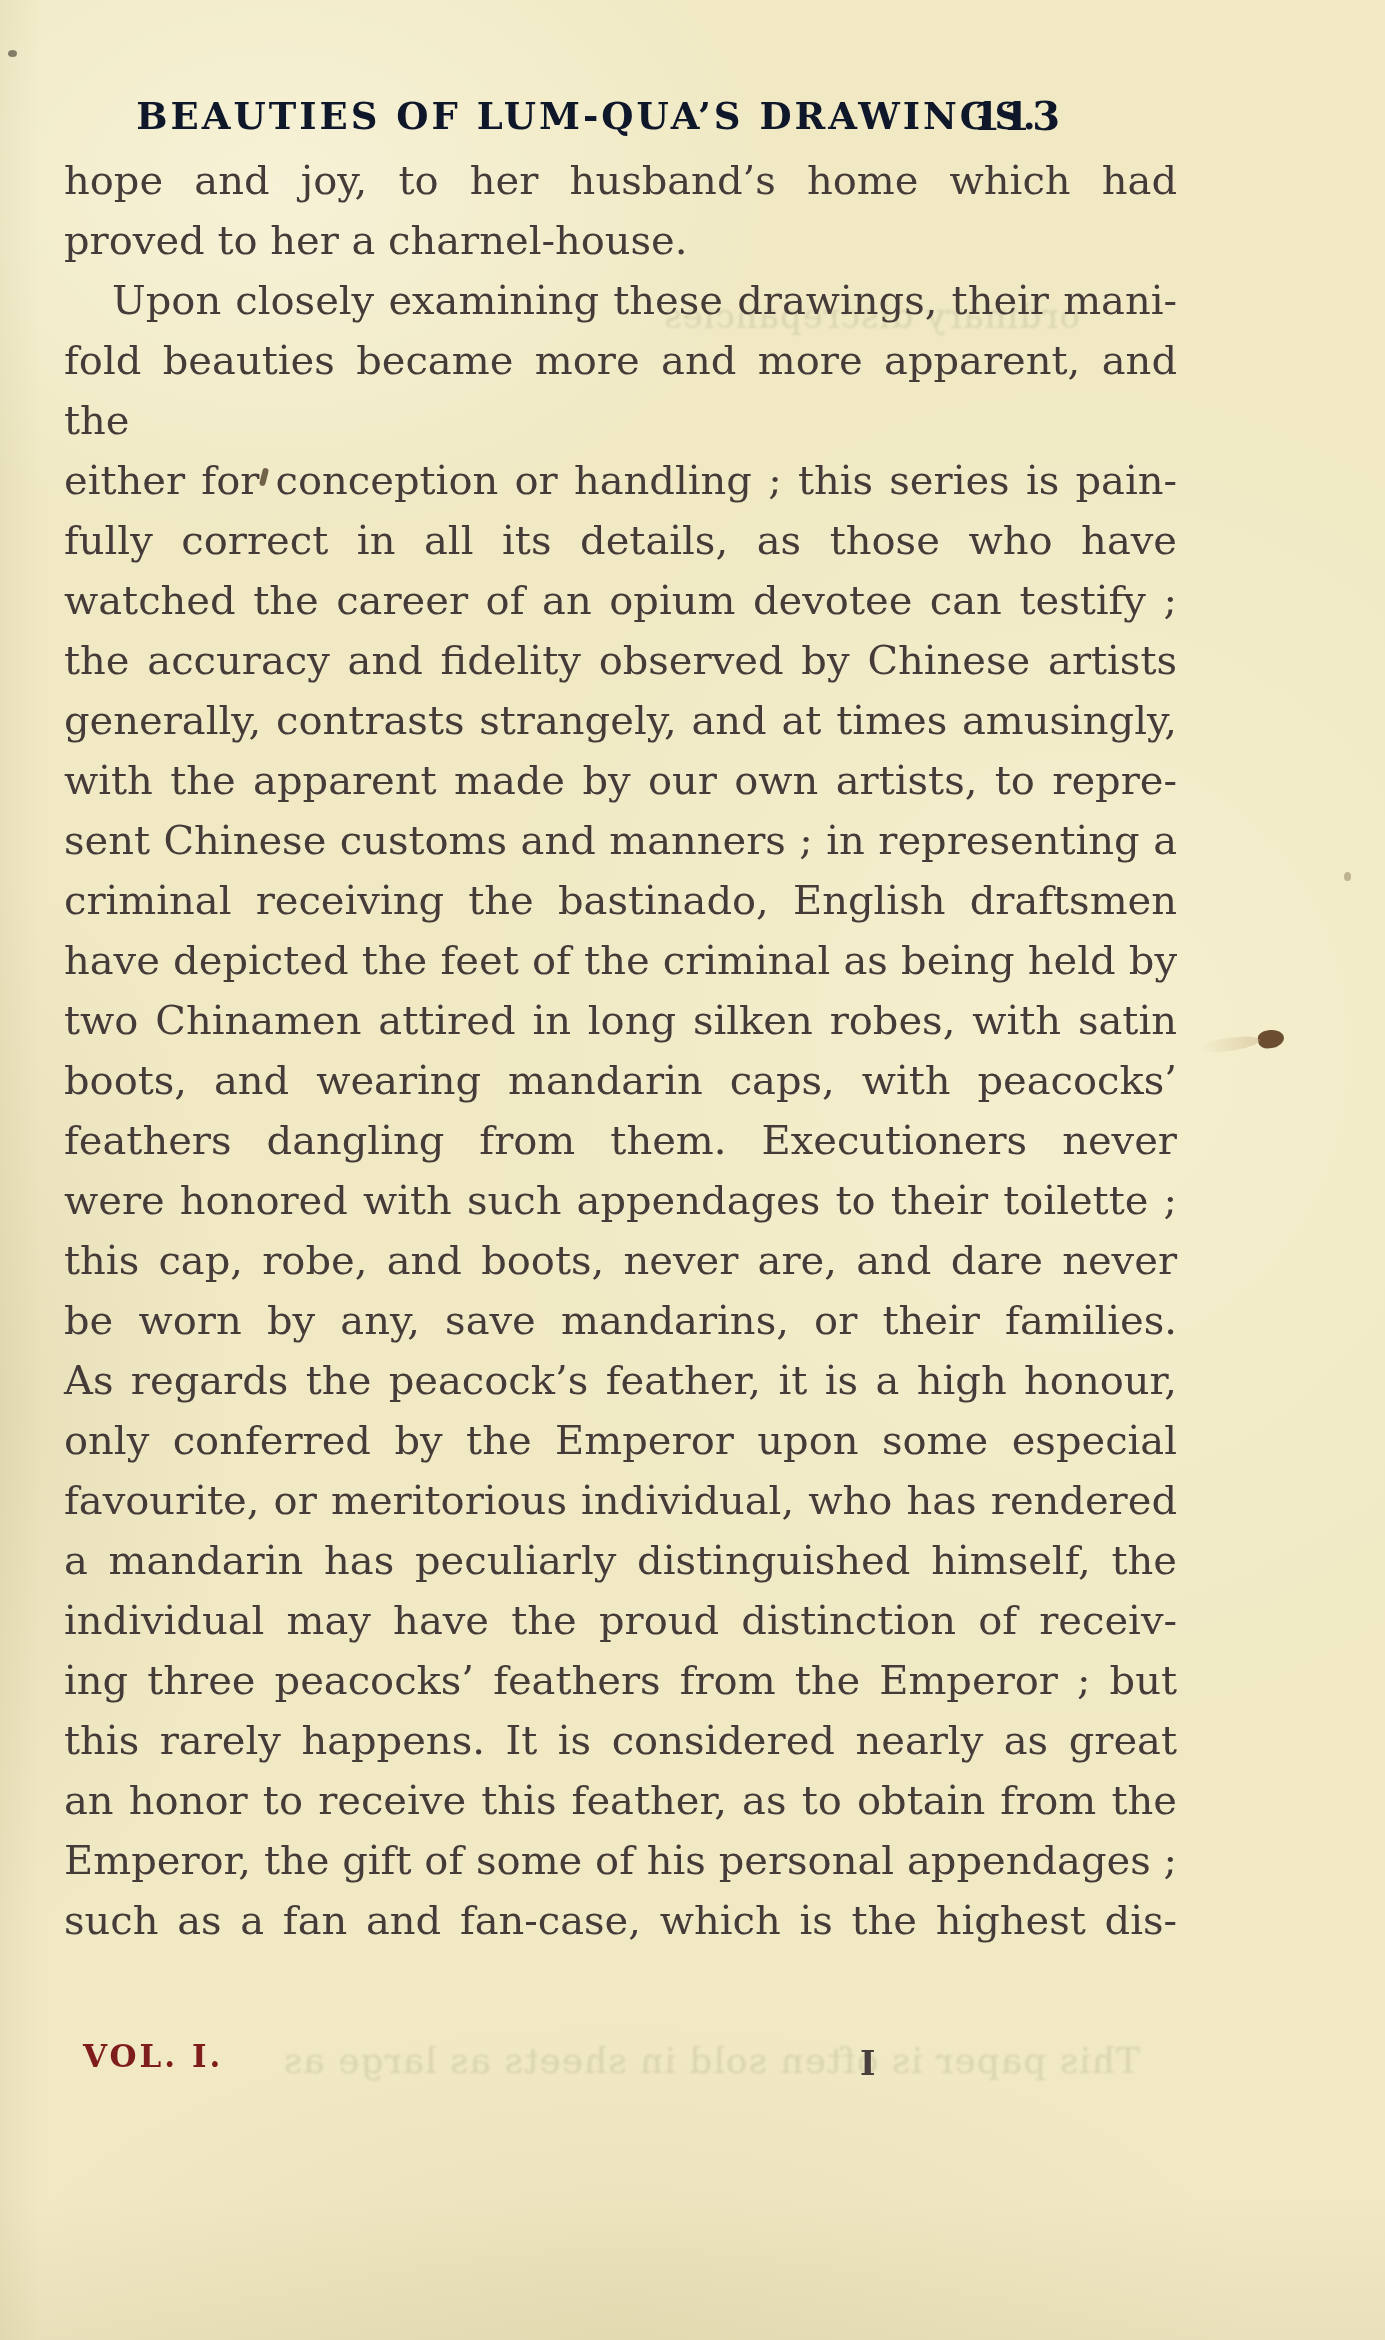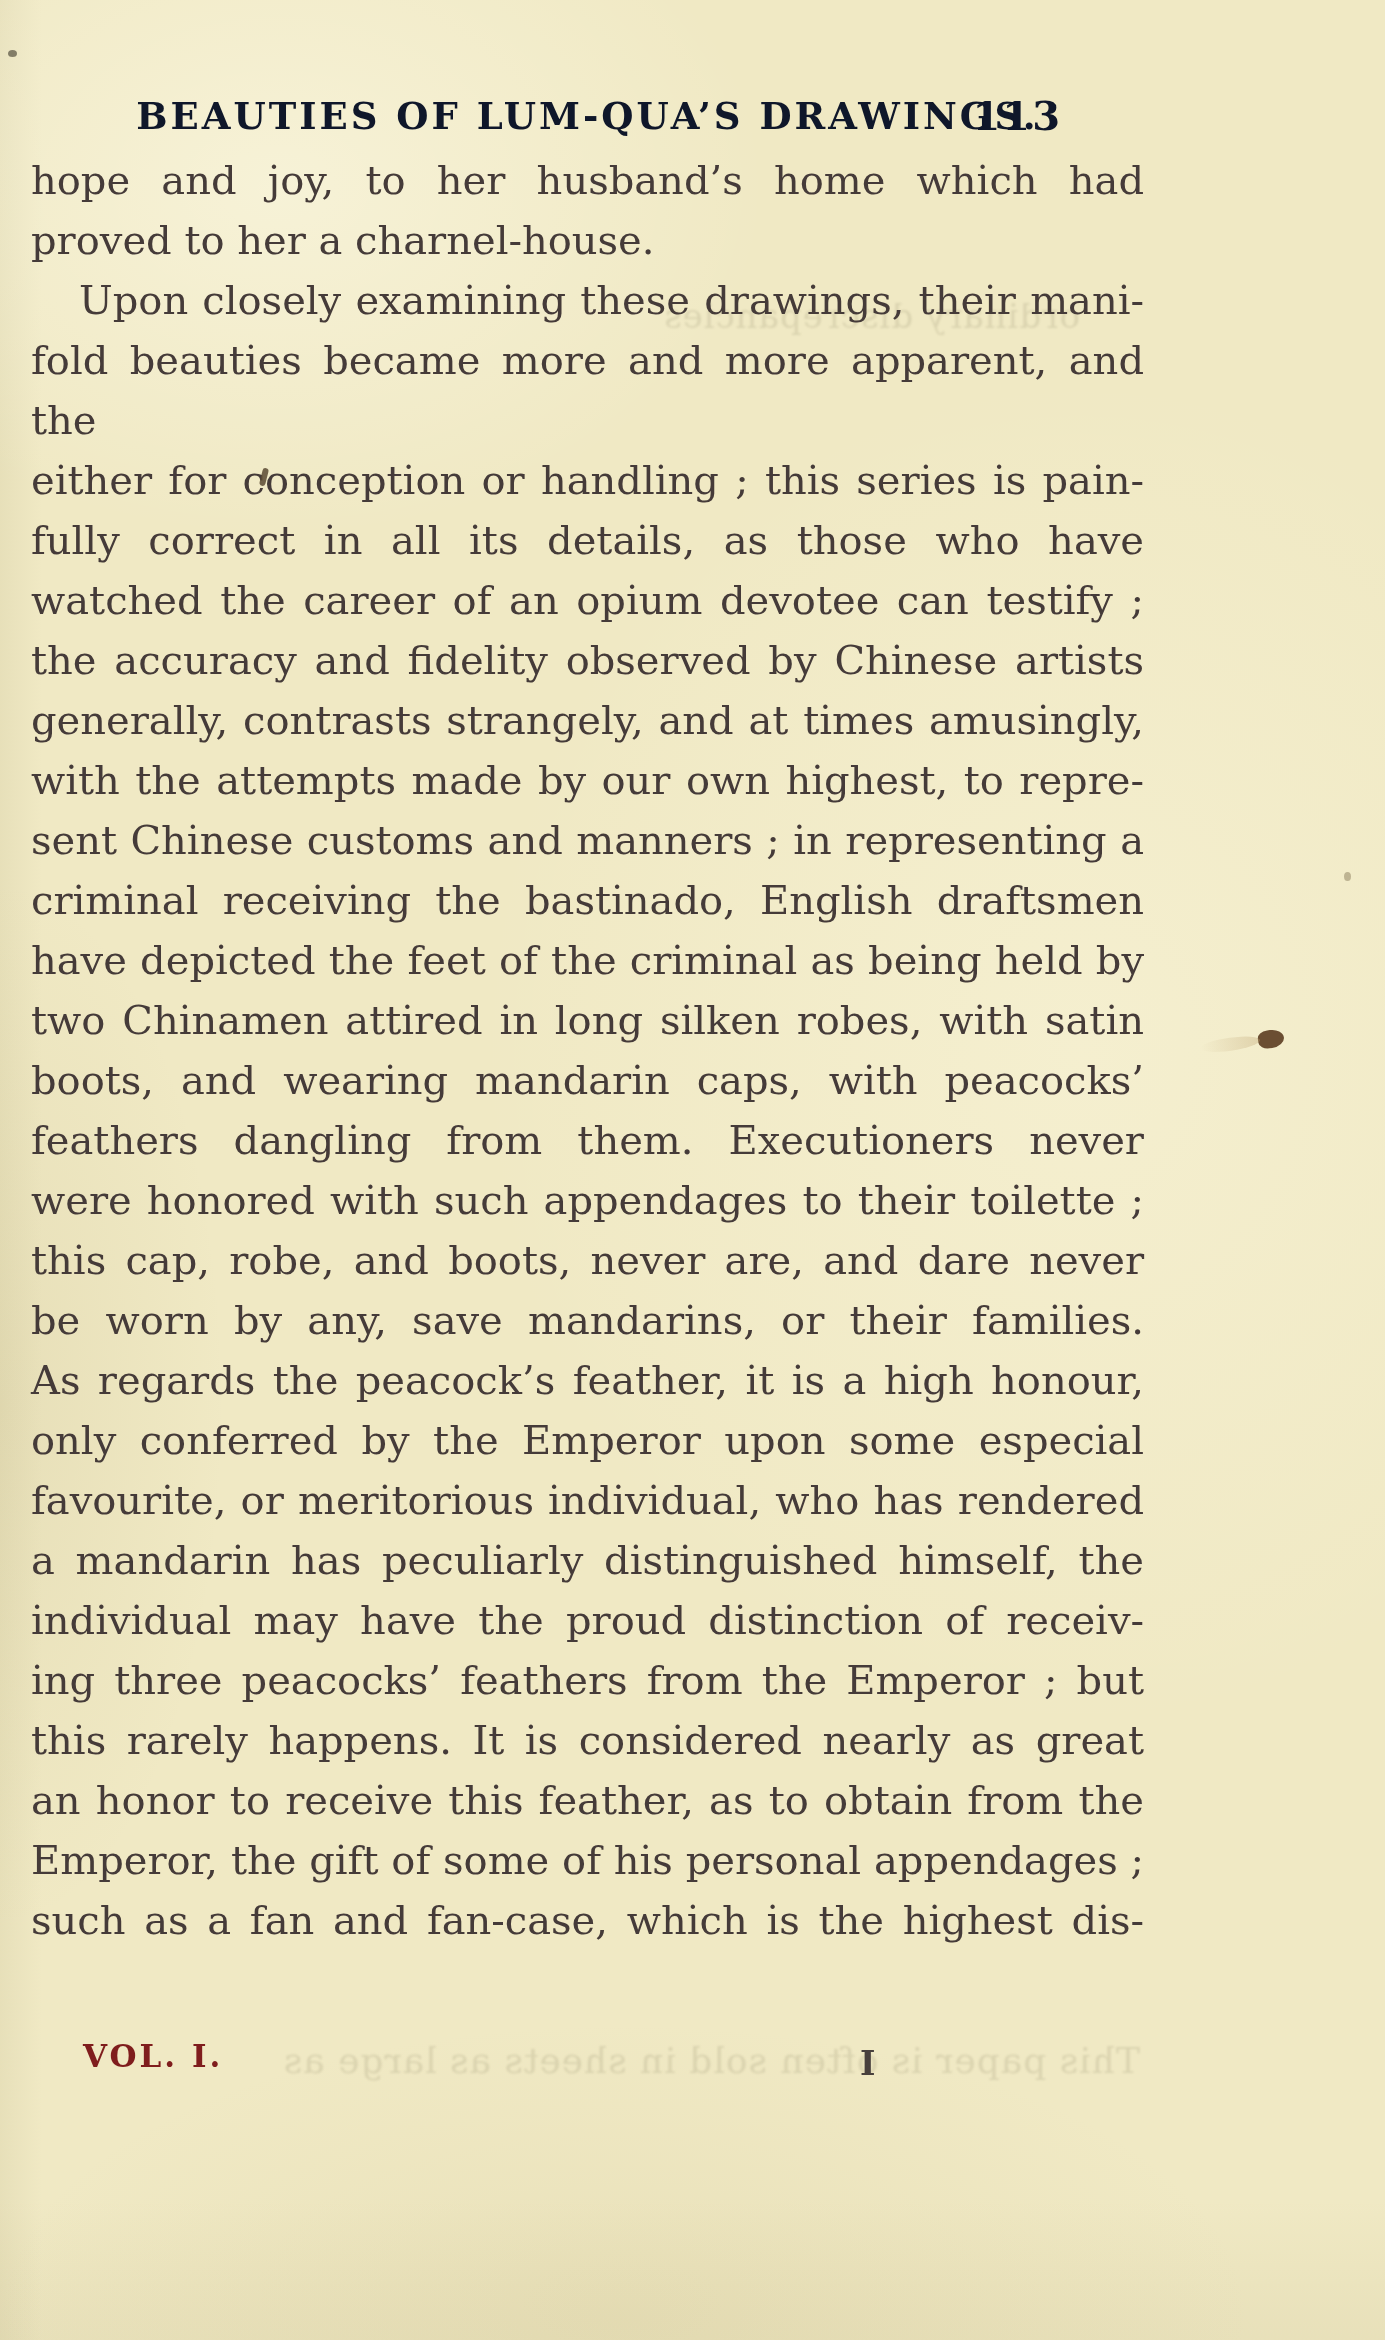--- a/index.html
+++ b/index.html
@@ -20,21 +20,21 @@
   .header-title{
     position:absolute;left:50%;transform:translateX(-50%);margin-left:-16px;
     font-size:37px;font-weight:bold;letter-spacing:3px;white-space:nowrap;
     color:#0f172a;
   }
   .page-number{
     position:absolute;right:98px;top:-2px;
     font-size:40px;font-weight:bold;letter-spacing:2px;color:#0f172a;
   }
   .body-text{
-    position:absolute;left:31px;top:150px;width:1113px;
+    position:absolute;left:64px;top:150px;width:1113px;
     font-size:40px;line-height:60px;
   }
   .line{
     width:100%;
     text-align:justify;text-align-last:justify;
     text-justify:inter-word;
     white-space:normal;
     color:#453b39;
   }
   .line.indent{text-indent:48px;}
@@ -86,21 +86,21 @@
 <div class="body-text">
     <div class="line">hope and joy, to her husband’s home which had</div>
     <div class="line para-end">proved to her a charnel-house.</div>
     <div class="line indent">Upon closely examining these drawings, their mani-</div>
     <div class="line">fold beauties became more and more apparent, and the</div>
     <div class="line">either for conception or handling ; this series is pain-</div>
     <div class="line">fully correct in all its details, as those who have</div>
     <div class="line">watched the career of an opium devotee can testify ;</div>
     <div class="line">the accuracy and fidelity observed by Chinese artists</div>
     <div class="line">generally, contrasts strangely, and at times amusingly,</div>
-    <div class="line">with the attempts made by our own highest, to repre-</div>
+    <div class="line">with the apparent made by our own artists, to repre-</div>
     <div class="line">sent Chinese customs and manners ; in representing a</div>
     <div class="line">criminal receiving the bastinado, English draftsmen</div>
     <div class="line">have depicted the feet of the criminal as being held by</div>
     <div class="line">two Chinamen attired in long silken robes, with satin</div>
     <div class="line">boots, and wearing mandarin caps, with peacocks’</div>
     <div class="line">feathers dangling from them.  Executioners never</div>
     <div class="line">were honored with such appendages to their toilette ;</div>
     <div class="line">this cap, robe, and boots, never are, and dare never</div>
     <div class="line">be worn by any, save mandarins, or their families.</div>
     <div class="line">As regards the peacock’s feather, it is a high honour,</div>

